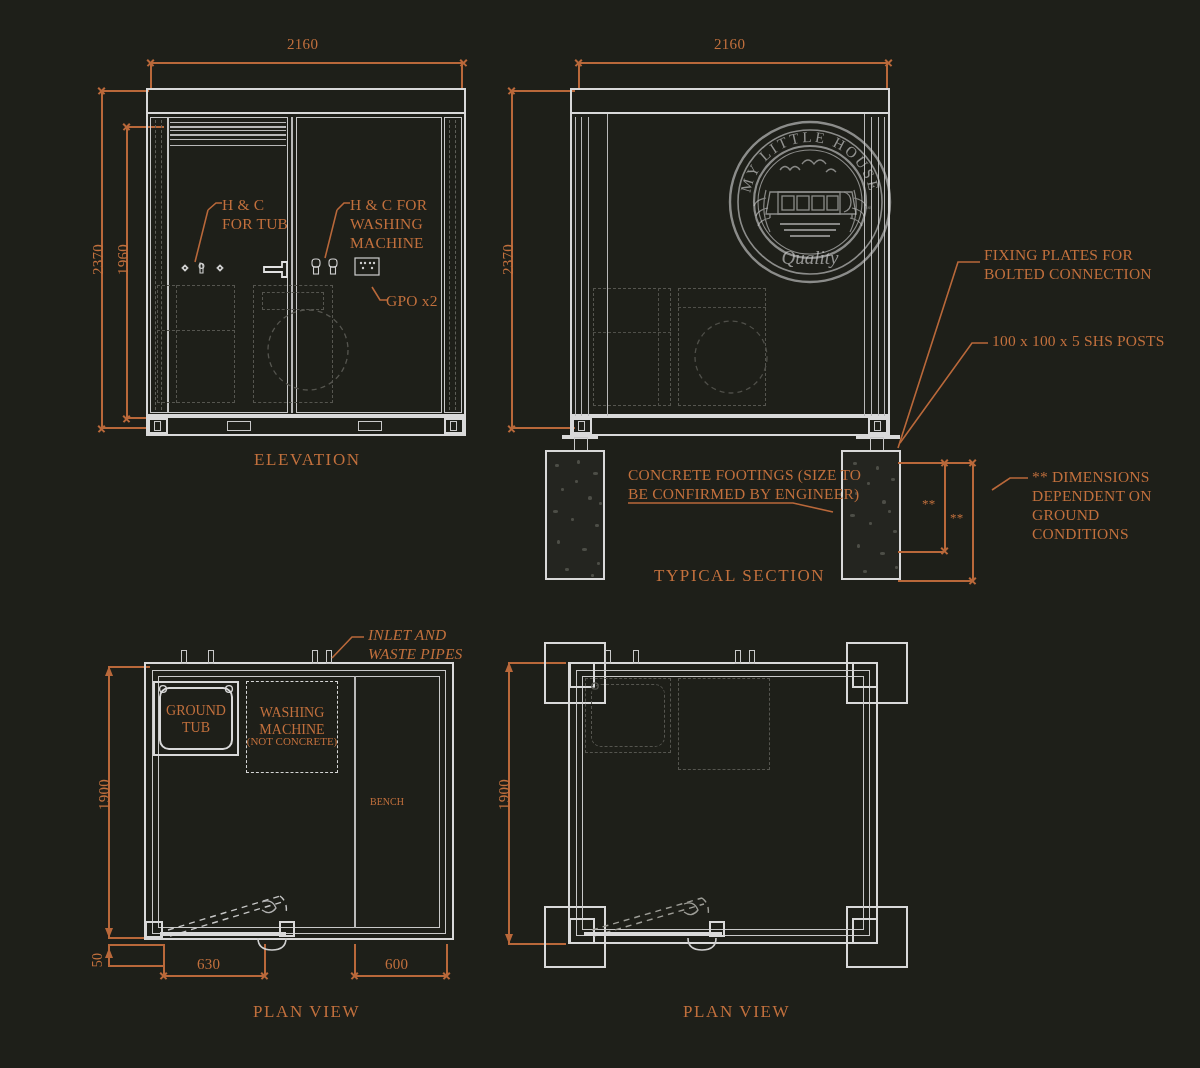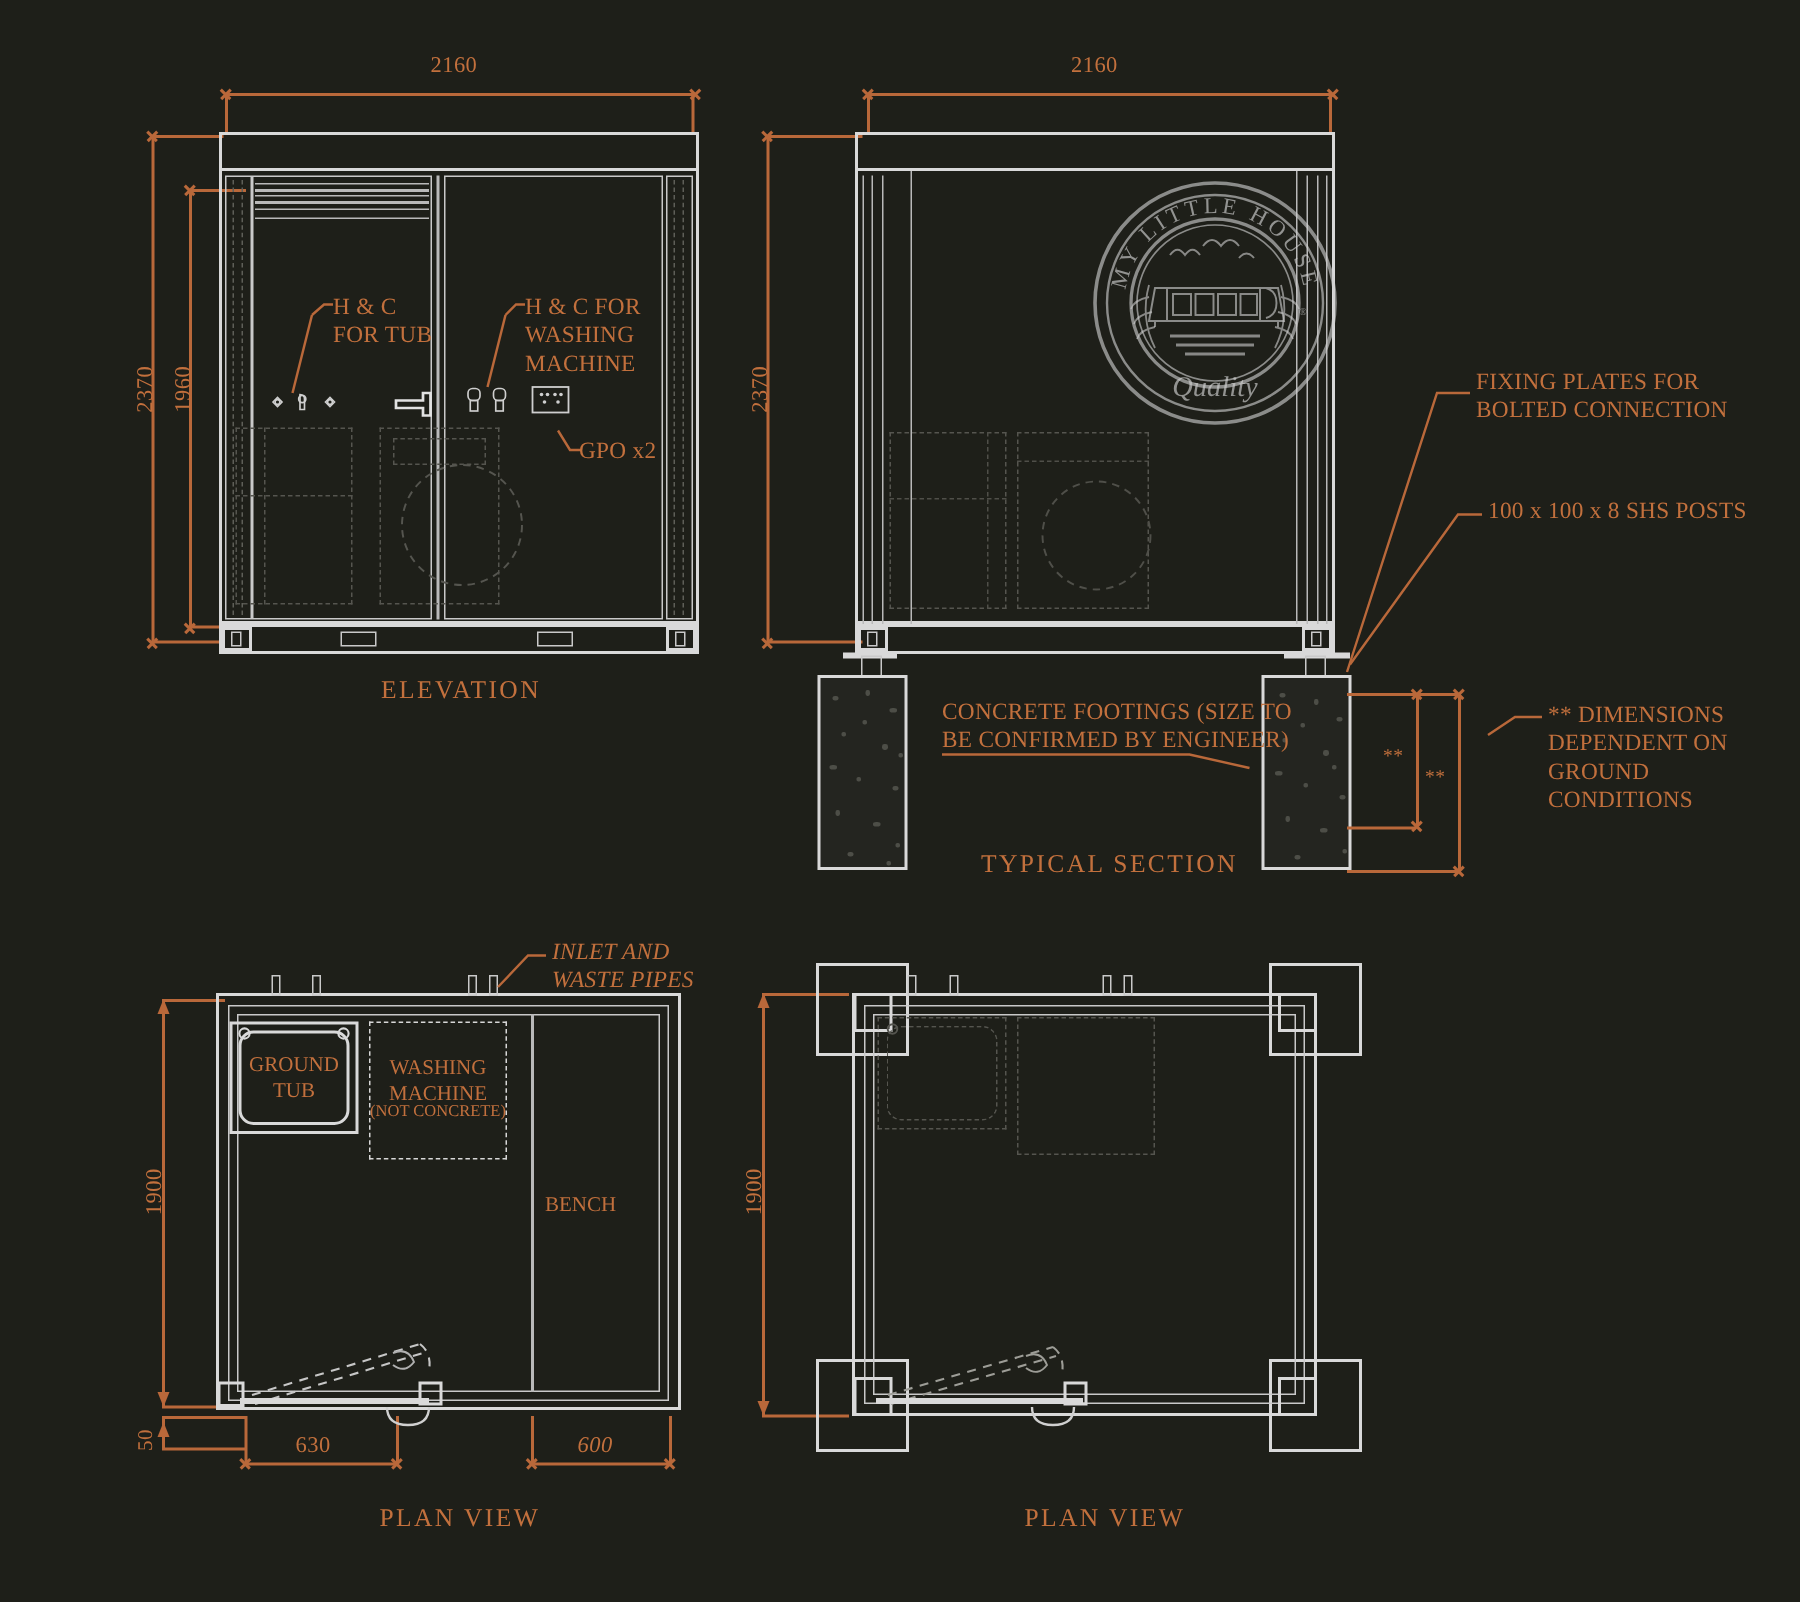--- a/index.html
+++ b/index.html
@@ -310,21 +310,21 @@
 
   <svg style="left:0;top:0;" width="1200" height="700">
     <polyline points="898,448 958,262 980,262" fill="none" stroke="#b9683a" stroke-width="1.6"></polyline>
   </svg>
   <div class="note" style="left:984px;top:246px;">FIXING PLATES FOR
 BOLTED CONNECTION</div>
 
   <svg style="left:0;top:0;" width="1200" height="700">
     <polyline points="900,443 972,343 988,343" fill="none" stroke="#b9683a" stroke-width="1.6"></polyline>
   </svg>
-  <div class="note" style="left:992px;top:332px;">100 x 100 x 8 SHS POSTS</div>
+  <div class="note" style="left:992px;top:332px;">100 x 100 x 5 SHS POSTS</div>
 
   <svg style="left:0;top:0;" width="1200" height="700">
     <polyline points="833,512 793,503 628,503" fill="none" stroke="#b9683a" stroke-width="1.6"></polyline>
   </svg>
   <div class="note" style="left:628px;top:466px;">CONCRETE FOOTINGS (SIZE TO
 BE CONFIRMED BY ENGINEER)</div>
 
   <svg style="left:0;top:0;" width="1200" height="700">
     <polyline points="992,490 1010,478 1028,478" fill="none" stroke="#b9683a" stroke-width="1.6"></polyline>
   </svg>
@@ -360,21 +360,21 @@
   <div class="tick" style="left:260px;top:971px;"></div>
   <div class="dim" style="left:163px;top:944px;width:1.6px;height:32px;"></div>
   <div class="dim" style="left:264px;top:944px;width:1.6px;height:32px;"></div>
   <div class="dimtxt" style="left:197px;top:956px;">630</div>
 
   <div class="dim" style="left:354px;top:975px;width:92px;height:1.6px;"></div>
   <div class="tick" style="left:350px;top:971px;"></div>
   <div class="tick" style="left:442px;top:971px;"></div>
   <div class="dim" style="left:354px;top:944px;width:1.6px;height:32px;"></div>
   <div class="dim" style="left:446px;top:944px;width:1.6px;height:32px;"></div>
-  <div class="dimtxt" style="left:385px;top:956px;font-style:italic;">600</div>
+  <div class="dimtxt" style="left:385px;top:956px;">600</div>
 
   <div class="box" style="left:144px;top:662px;width:310px;height:278px;"></div>
   <div class="boxt" style="left:152px;top:670px;width:294px;height:264px;"></div>
   <div class="boxt" style="left:158px;top:676px;width:282px;height:252px;"></div>
 
   <div class="boxt" style="left:181px;top:650px;width:6px;height:14px;"></div>
   <div class="boxt" style="left:208px;top:650px;width:6px;height:14px;"></div>
   <div class="boxt" style="left:312px;top:650px;width:6px;height:14px;"></div>
   <div class="boxt" style="left:326px;top:650px;width:6px;height:14px;"></div>
 
@@ -392,21 +392,21 @@
   </svg>
   <div class="lbl" style="left:159px;top:703px;width:74px;font-size:14px;">GROUND
 TUB</div>
 
   <div class="dash" style="left:246px;top:681px;width:92px;height:92px;"></div>
   <div class="lbl" style="left:246px;top:705px;width:92px;font-size:14px;">WASHING
 MACHINE</div>
   <div class="lbl" style="left:246px;top:735px;width:92px;font-size:11px;">(NOT CONCRETE)</div>
 
   <div class="wlt" style="left:354px;top:676px;width:1.6px;height:252px;"></div>
-  <div class="lbl" style="left:356px;top:796px;width:62px;font-size:14px;">BENCH</div>
+  <div class="lbl" style="left:356px;top:796px;width:62px;font-size:10px;">BENCH</div>
 
   <svg style="left:0;top:0;" width="600" height="1068">
     <g stroke="#c6c6c6" stroke-width="1.4" fill="none" stroke-dasharray="6 5">
       <line x1="168" y1="930" x2="280" y2="896"></line>
       <line x1="170" y1="936" x2="282" y2="902"></line>
       <path d="M280 896 q8 6 6 18"></path>
     </g>
     <path d="M262 902 q10 -4 14 6 q-6 8 -14 2" fill="none" stroke="#b0b0b0" stroke-width="1.3"></path>
   </svg>
   <div class="wl" style="left:160px;top:932px;width:126px;height:4px;"></div>

